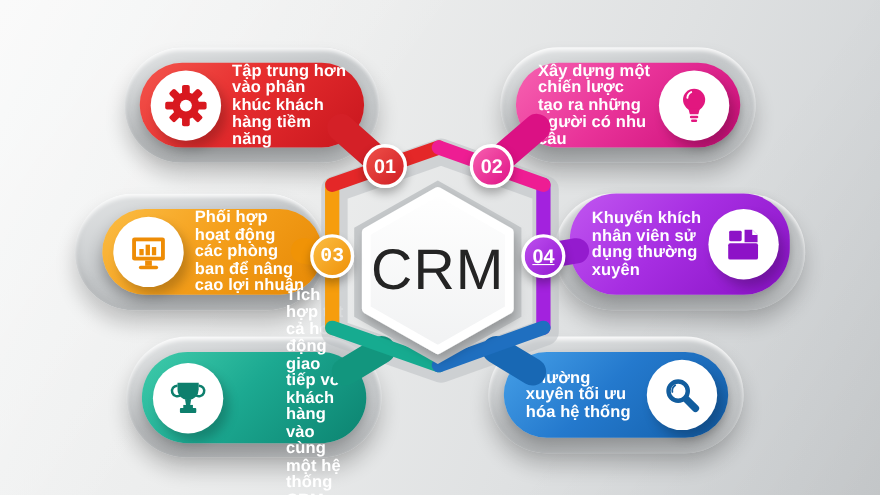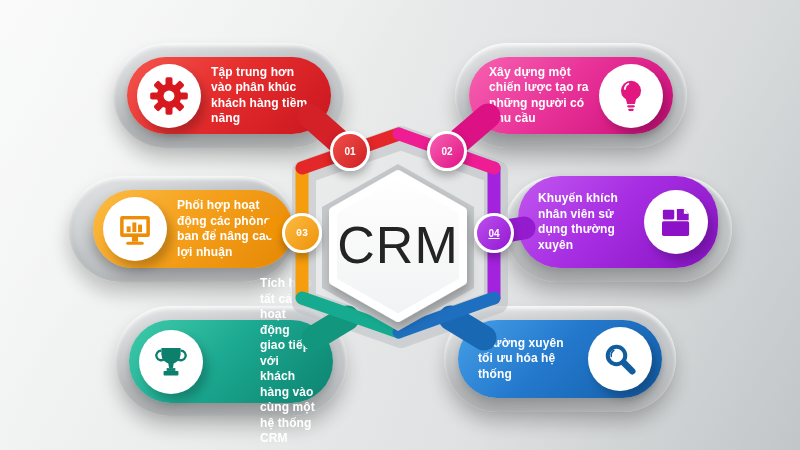--- a/index.html
+++ b/index.html
@@ -26,41 +26,41 @@
     box-shadow:0 8px 14px rgba(0,0,0,.30);
   }
   .icon-wrap{
     flex:0 0 auto;width:64px;height:64px;border-radius:50%;background:#fff;
     display:flex;align-items:center;justify-content:center;
     box-shadow:5px 7px 10px rgba(0,0,0,.22);
     margin-left:10px;
   }
   .pill.right .icon-wrap{order:2;margin-left:0;margin-right:10px;}
   .pill .label{
-    flex:1;order:1;color:#fff;font-size:12px;line-height:15.5px;font-weight:700;
+    flex:1;order:1;color:#fff;font-size:15px;line-height:15.5px;font-weight:700;
     padding:0 16px 0 10px;letter-spacing:.1px;
   }
   .pill.right .label{padding:0 6px 0 20px;}
   
   .p1.pill{background:linear-gradient(135deg,#f4564d 0%,#e62d2e 45%,#c8161e 100%);}
   .p2.pill{background:linear-gradient(135deg,#f763b1 0%,#e93399 45%,#cb0d78 100%);}
   .p3.pill{background:linear-gradient(135deg,#fbbd45 0%,#f5a01c 45%,#e68804 100%);}
   .p4.pill{background:linear-gradient(135deg,#c157f0 0%,#a72ee2 45%,#8812c4 100%);}
   .p5.pill{background:linear-gradient(135deg,#3fccab 0%,#1ca991 45%,#0c8370 100%);gap:47px;}
   .p6.pill{background:linear-gradient(135deg,#46a0e8 0%,#2479cd 45%,#135ea8 100%);}
   .p1 .icon-wrap{color:#d8181f;} .p2 .icon-wrap{color:#e2177f;}
   .p3 .icon-wrap{color:#ee8c05;} .p4 .icon-wrap{color:#8d12c7;}
   .p5 .icon-wrap{color:#0d7f6d;} .p6 .icon-wrap{color:#125d9e;}
   .icon-wrap svg{width:42px;height:42px;display:block;}
   
   .ring-layer{position:absolute;left:0;top:0;z-index:3;pointer-events:none;}
   
   .num{
     position:absolute;z-index:4;width:34px;height:34px;border-radius:50%;
-    border:3px solid #fff;color:#fff;font-size:10px;font-weight:700;
+    border:3px solid #fff;color:#fff;font-size:18px;font-weight:700;
     display:flex;align-items:center;justify-content:center;
     box-shadow:0 5px 9px rgba(0,0,0,.28);
   }
   .n1{background:linear-gradient(135deg,#ef5049,#d01e24);}
   .n2{background:linear-gradient(135deg,#f760af,#e01387);}
   .n3{background:linear-gradient(135deg,#fbbc43,#ef9208);}
   .n4{background:linear-gradient(135deg,#bd4fee,#9318d2);}
   .n5{background:linear-gradient(135deg,#39c8a8,#11957d;);}
   .n5{background:linear-gradient(135deg,#39c8a8,#11957d);}
   .n6{background:linear-gradient(135deg,#3f9be5,#1766b3);}

